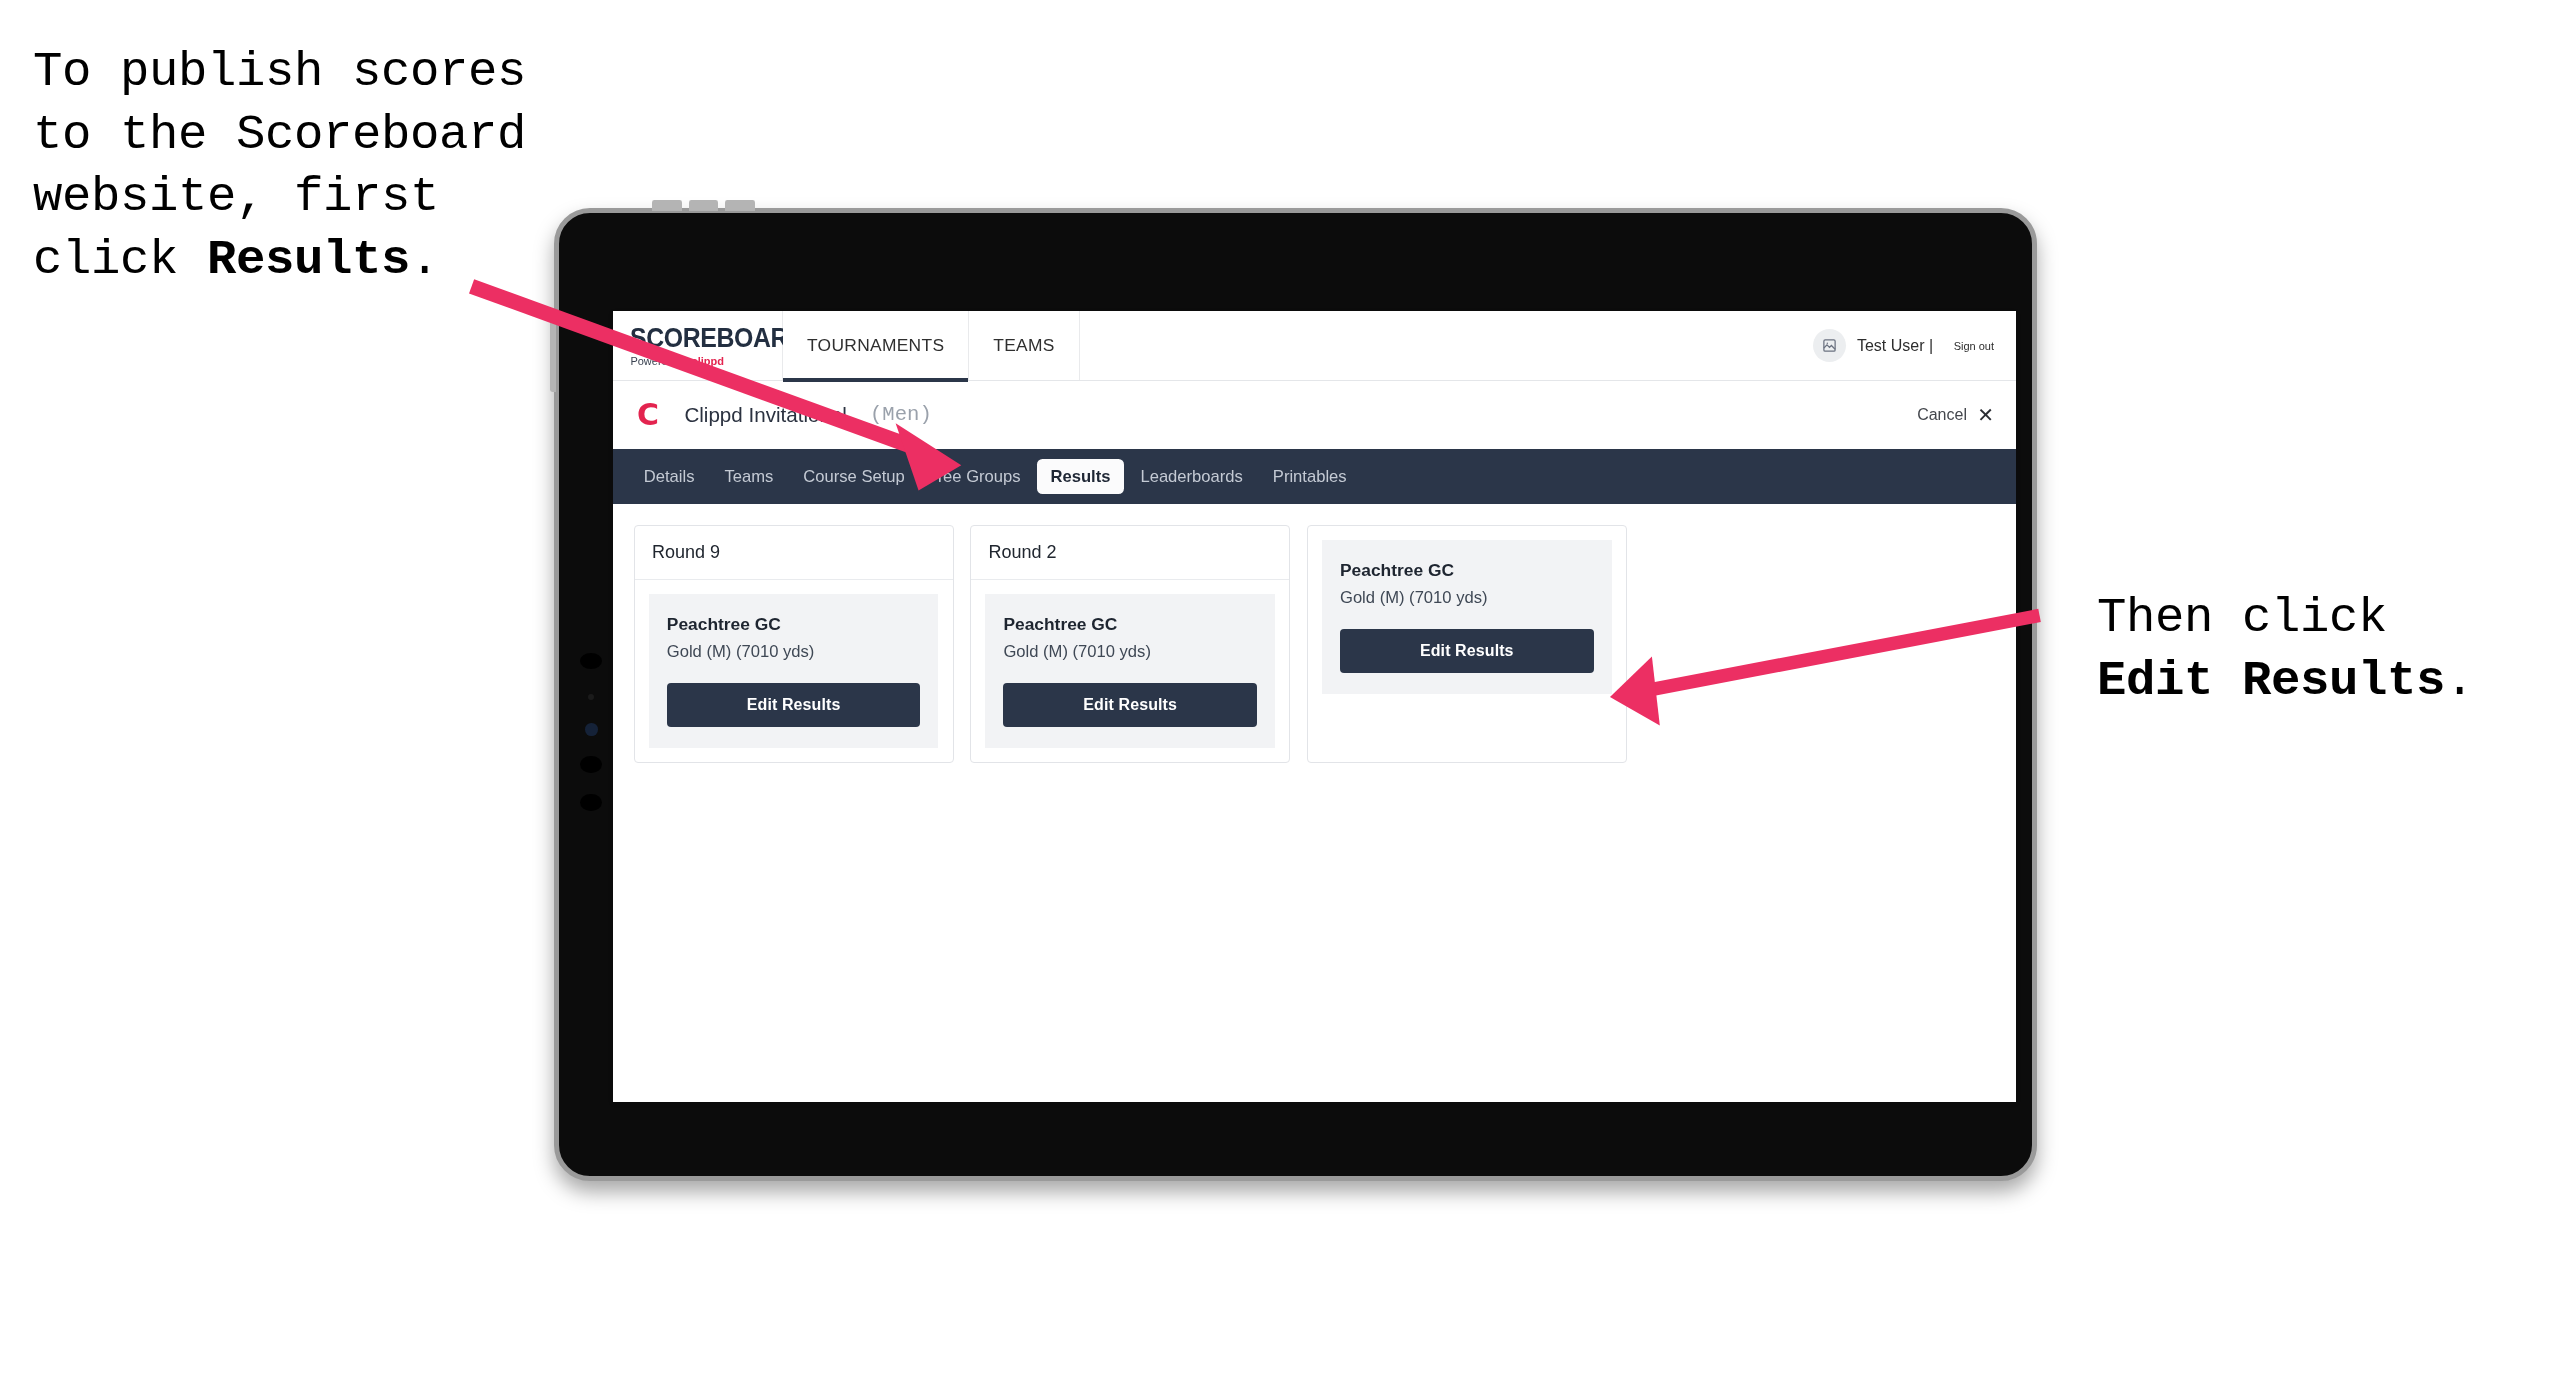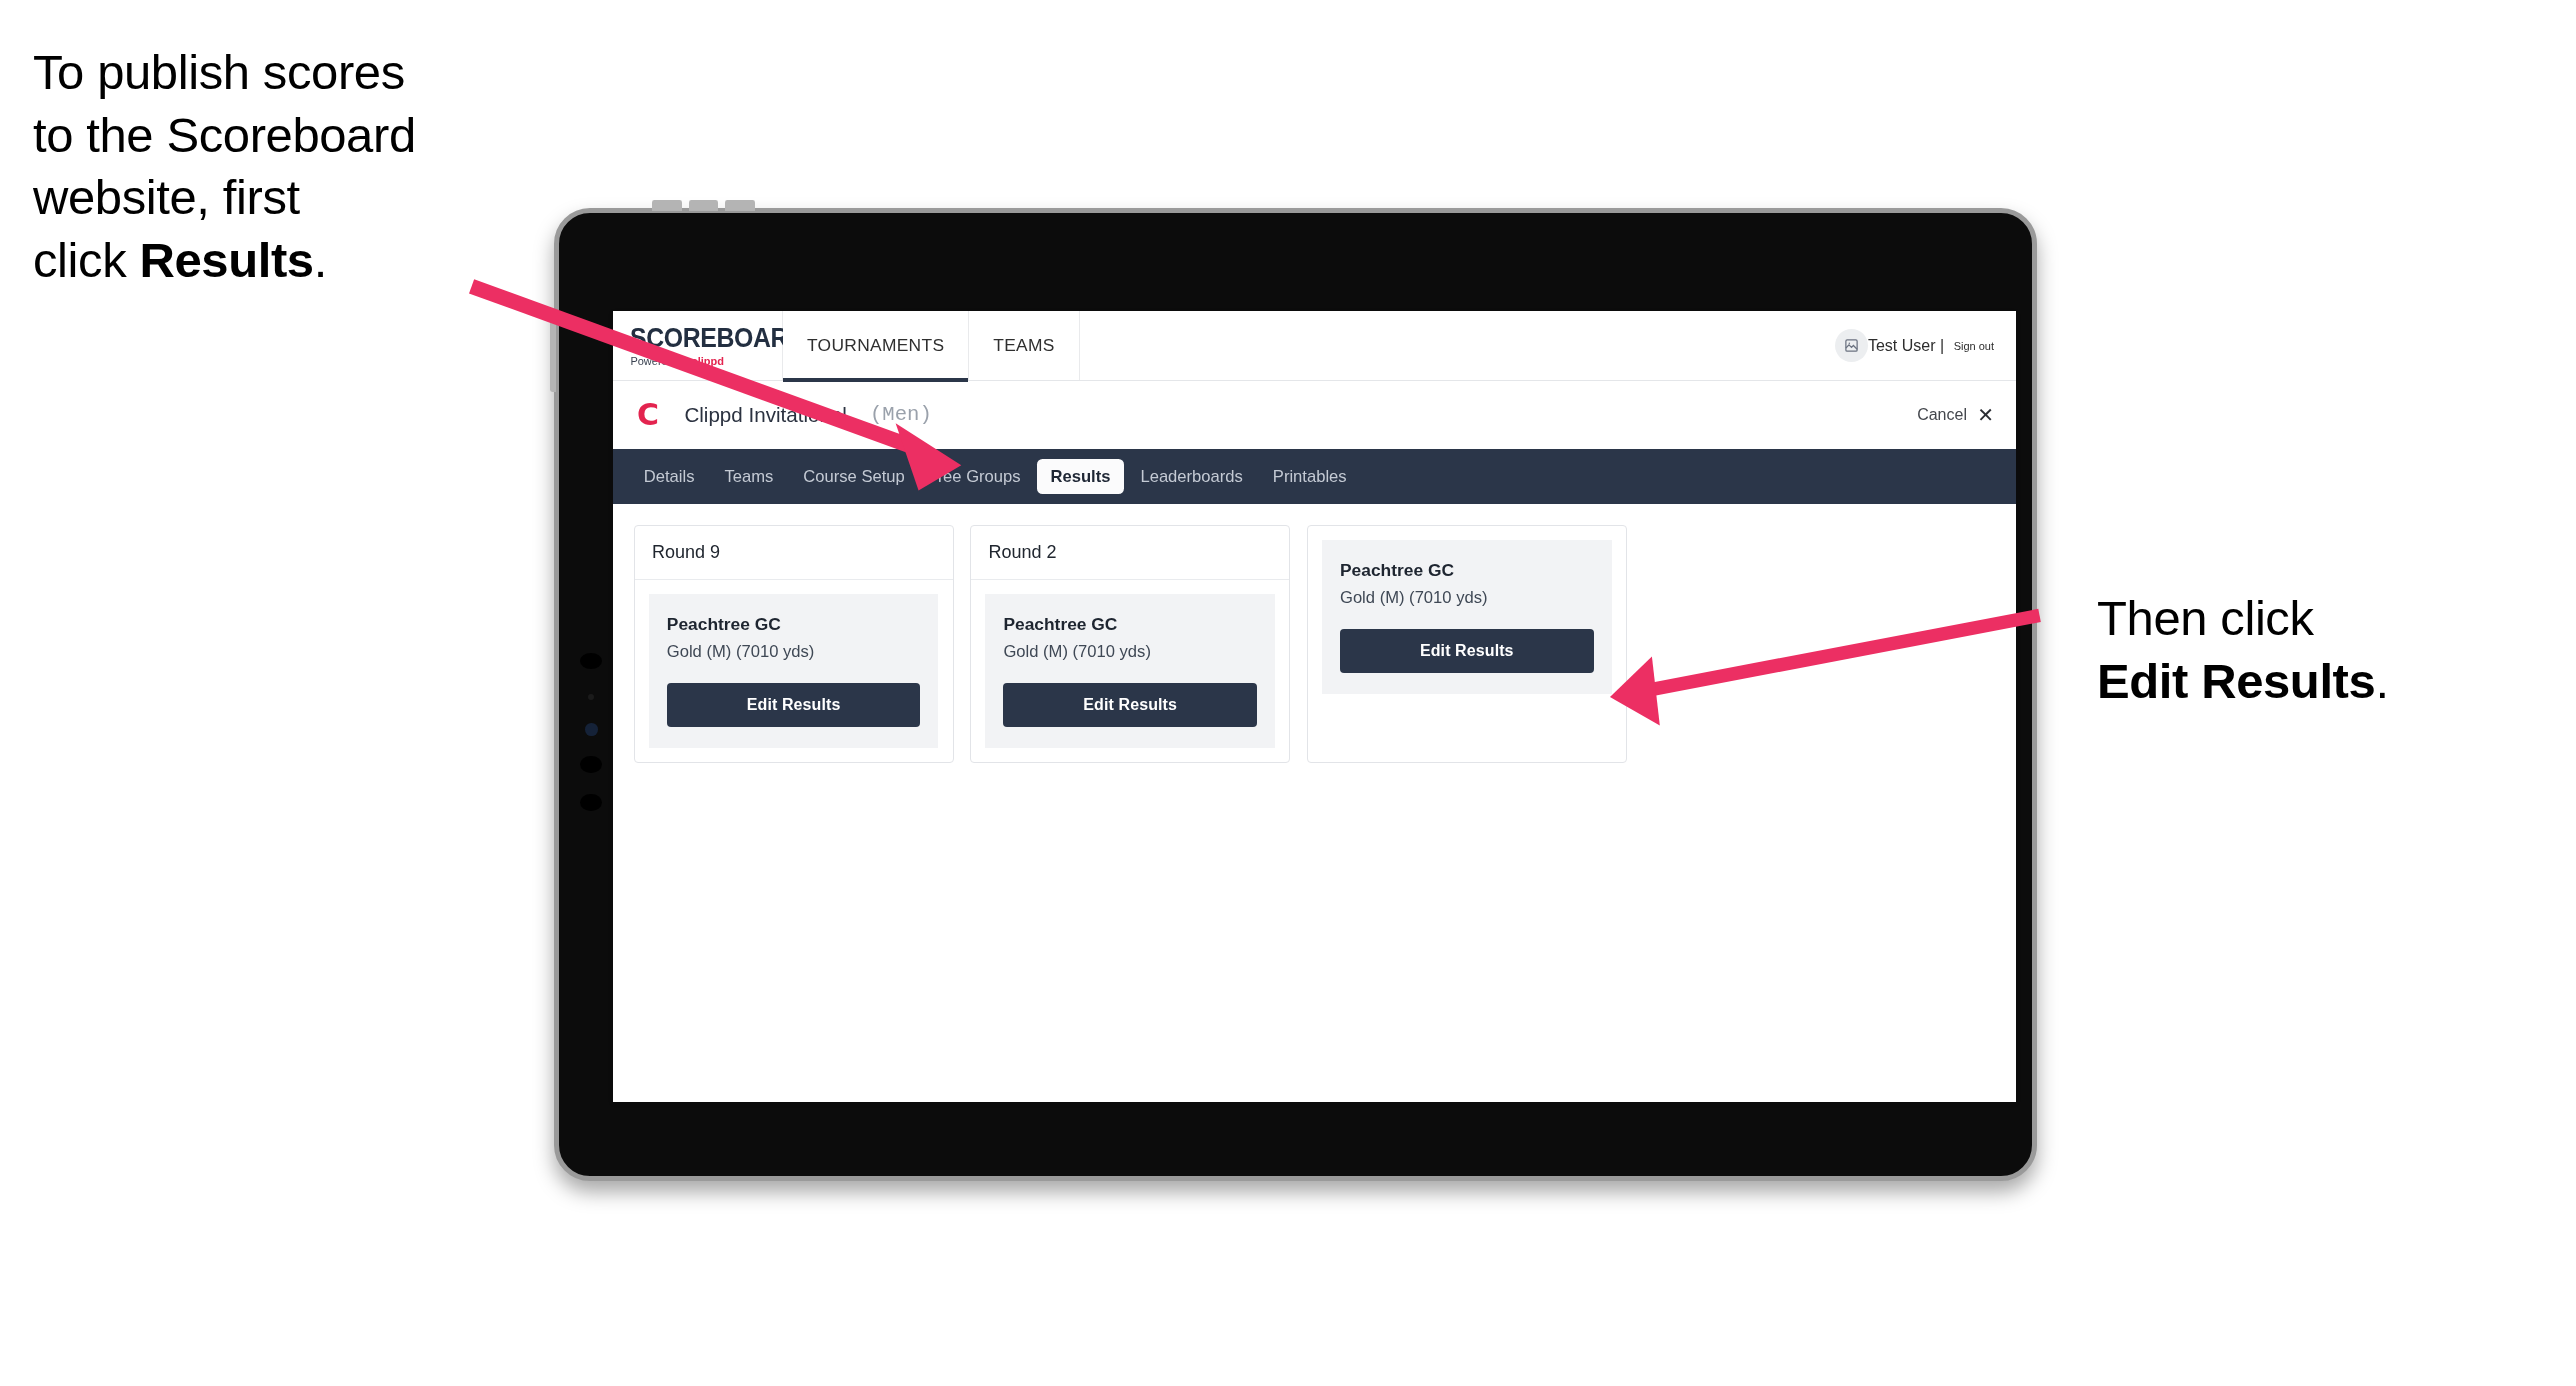--- a/index.html
+++ b/index.html
@@ -16,21 +16,21 @@
     position: relative;
     width: 2576px;
     height: 1386px;
     background: #ffffff;
   }
 
   
   .annotation {
     position: absolute;
     color: #000000;
-    font-family: Liberation Sans, sans-serif;
+    font-family: Liberation Mono, monospace;
     font-weight: 400;
     line-height: 1.28;
     letter-spacing: -0.4px;
   }
   #annotation-left {
     left: 33px;
     top: 41px;
     width: 522px;
     font-size: 49px;
   }
@@ -167,20 +167,21 @@
     position: absolute;
     left: 0; right: 0; bottom: -1.6px;
     height: 4px;
     background: #2b3649;
   }
   #top-nav-spacer { flex: 1; border-right: none; }
 
   #user-zone {
     display: flex;
     align-items: center;
+    gap: 11px;
     padding-right: 22px;
     margin-left: auto;
   }
   #avatar {
     width: 33px; height: 33px;
     border-radius: 50%;
     background: #eceef0;
     display: flex;
     align-items: center;
     justify-content: center;

